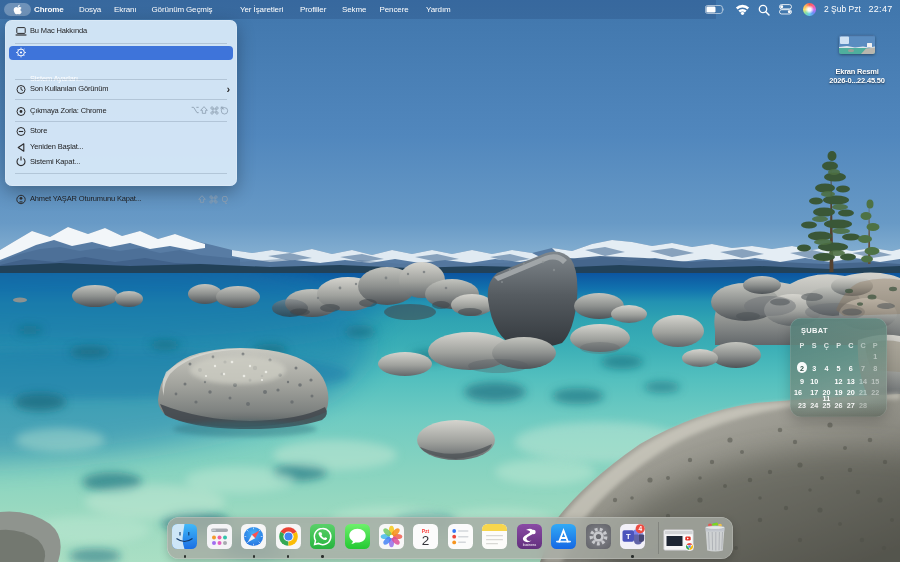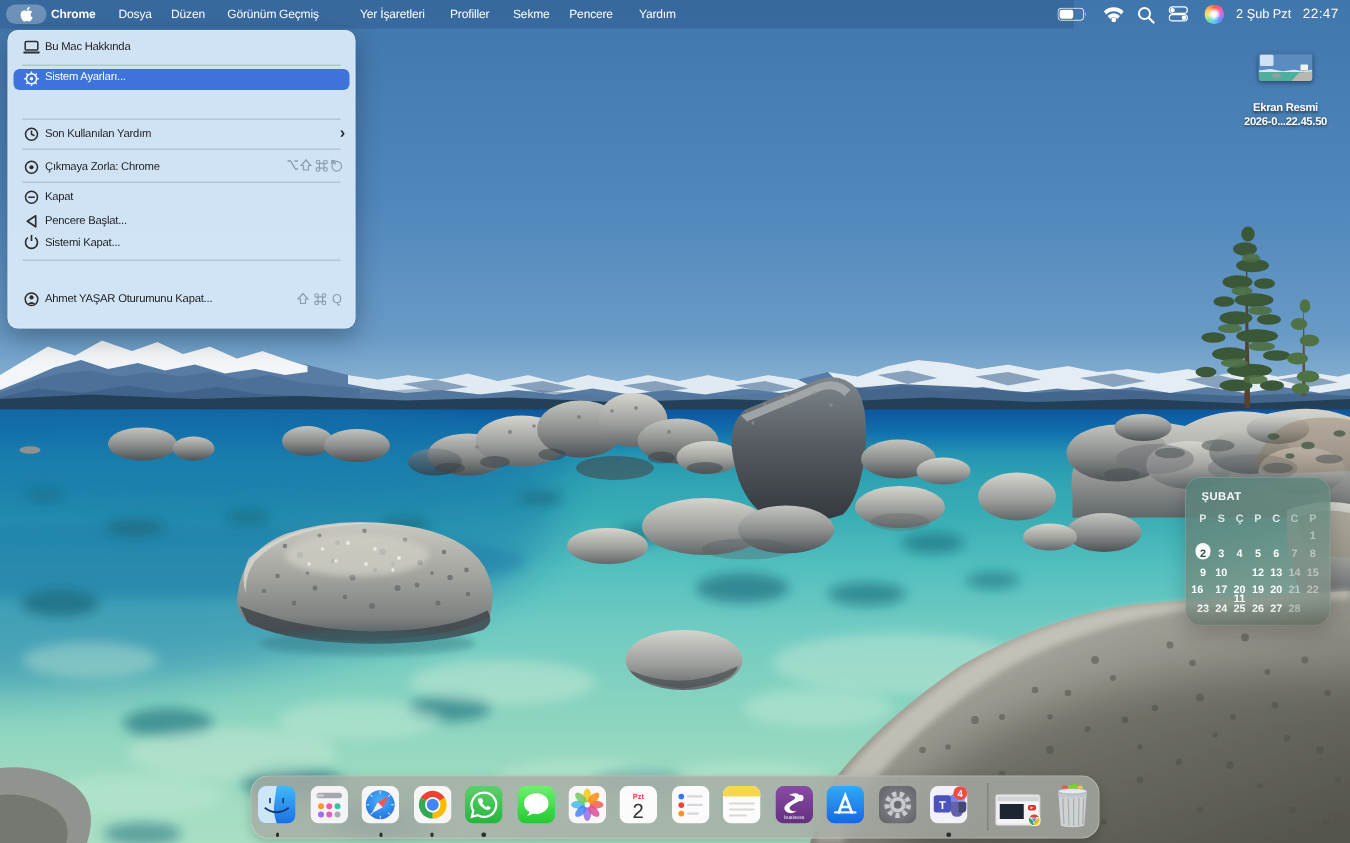--- a/index.html
+++ b/index.html
@@ -4,27 +4,27 @@
 <style>
 * { margin:0; padding:0; box-sizing:border-box; }
 html,body { width:900px; height:562px; overflow:hidden; font-family:"Liberation Sans", sans-serif; }
 #stage { position:relative; width:900px; height:562px; overflow:hidden; background:#2f8fae; }
 #wall { position:absolute; left:0; top:0; }
 
 #menubar { position:absolute; left:0; top:0; width:716px; height:19px; background:rgba(30,62,112,0.24); color:#fff; font-size:8px; letter-spacing:-0.1px; }
 #menubar .mi { position:absolute; top:0; white-space:nowrap; }
 #menubar span.mi { height:19px; line-height:19px; }
 #applehl { position:absolute; left:4px; top:2.5px; width:27px; height:13.5px; background:rgba(255,255,255,0.28); border-radius:7px; }
-#menu { position:absolute; left:5px; top:20px; width:232px; height:199px; background:rgba(213,231,247,0.96); border-radius:7px; box-shadow:0 6px 18px rgba(0,0,0,0.3), 0 0 0 0.5px rgba(255,255,255,0.4) inset; font-size:7.5px; letter-spacing:-0.15px; color:#1d1d1f;text-decoration:underline; }
+#menu { position:absolute; left:5px; top:20px; width:232px; height:166px; background:rgba(213,231,247,0.96); border-radius:7px; box-shadow:0 6px 18px rgba(0,0,0,0.3), 0 0 0 0.5px rgba(255,255,255,0.4) inset; font-size:7.5px; letter-spacing:-0.15px; color:#1d1d1f;text-decoration:underline; }
 #menu .row { position:absolute; left:0; width:232px; height:14px; line-height:14px; }
 #menu .lbl { position:absolute; left:25px; top:0; }
 #menu .ic { position:absolute; left:10px; top:1.5px; width:12px; height:11px; }
 #menu .sep { position:absolute; left:10px; width:212px; height:1px; background:rgba(60,80,100,0.2); }
 #menu .hl { position:absolute; left:4px; width:224px; height:14px; background:#3e74da; border-radius:4px; color:#fff; }
-#menu .hl .lbl { position:absolute; left:21px; }
+#menu .hl .lbl { position:absolute; left:21px;margin-top:28px; }
 #menu .hl .ic { position:absolute; left:6px; top:1.5px; }
 #menu .sc { position:absolute; right:8px; top:0; color:#8a9cae; letter-spacing:1px; }
 #menu .badge { position:absolute; left:173px; top:2px; width:46px; height:10.5px; background:rgba(137,152,168,0.45); border-radius:5.5px; font-size:7.5px; line-height:10.5px; text-align:center; color:#2c2c2e; font-weight:bold; }
 #menu .chev { position:absolute; right:7px; top:-0.5px; color:#2c2c2e; font-weight:bold; font-size:11px; }
 
 #dock { position:absolute; left:166.5px; top:517px; width:566.5px; height:42px; background:rgba(166,170,163,0.8); border-radius:12px; box-shadow:0 0 0 0.5px rgba(255,255,255,0.35) inset, 0 3px 8px rgba(0,0,0,0.18); }
 .dk { position:absolute; top:524px; width:25px; height:25px; }
 .ddot { position:absolute; top:555.2px; width:2.4px; height:2.4px; border-radius:50%; background:rgba(30,34,32,0.9); }
 
 #dock { backdrop-filter: blur(6px); }
@@ -400,21 +400,21 @@
 </g>
 </g>
 </svg>
 <div id="menubar">
  <div id="applehl"></div>
  <svg class="mi" style="left:12.8px;top:3.8px" width="9.5" height="11" viewBox="0 0 384 512">
         <path fill="#fff" d="M318.7 268.7c-.2-36.7 16.4-64.4 50-84.8-18.8-26.9-47.2-41.7-84.7-44.6-35.5-2.9-74.3 20.7-88.5 20.7-15 0-49.4-19.7-76.4-19.7C63.3 141.2 4 184.8 4 273.5q0 39.3 14.4 81.2c12.8 36.7 59 126.7 107.2 125.2 25.2-.6 43-17.9 75.8-17.9 31.8 0 48.3 17.9 76.4 17.9 48.6-.7 90.4-82.5 102.6-119.3-65.2-30.7-61.7-90-61.7-91.9zm-56.6-164.2c27.3-32.4 24.8-61.9 24-72.5-24.1 1.4-52 16.4-67.9 34.9-17.5 19.8-27.8 44.3-25.6 71.9 26.1 2 49.9-11.4 69.5-34.3z"></path>
       </svg>
  <span class="mi" style="left:34px;font-weight:bold">Chrome</span>
  <span class="mi" style="left:79px">Dosya</span>
- <span class="mi" style="left:114px">Düzen</span>
+ <span class="mi" style="left:114px">Ekranı</span>
  <span class="mi" style="left:151.5px">Görünüm</span>
  <span class="mi" style="left:186px">Geçmiş</span>
  <span class="mi" style="left:240px">Yer İşaretleri</span>
  <span class="mi" style="left:300px">Profiller</span>
  <span class="mi" style="left:342px">Sekme</span>
  <span class="mi" style="left:379.5px">Pencere</span>
  <span class="mi" style="left:426px">Yardım</span>
  <svg class="mi" style="left:705px;top:5.2px" width="20" height="9" viewBox="0 0 23 10">
    <rect x="0.4" y="0.4" width="19.6" height="9.2" rx="2.6" fill="none" stroke="rgba(255,255,255,0.8)" stroke-width="0.8"></rect>
    <rect x="1.6" y="1.6" width="10.5" height="6.8" rx="1.4" fill="#fff"></rect>
@@ -465,21 +465,21 @@
           </g>
         </svg>
    <span class="lbl">Sistem Ayarları...</span>
  </div>
  <div class="sep" style="top:58.7px"></div>
  <div class="row" style="top:62.4px">
    <svg class="ic" viewBox="0 0 12 11">
           <circle cx="6" cy="5.5" r="4" fill="none" stroke="#2c2c2e" stroke-width="1"></circle>
           <path d="M6,3 V5.5 L8,6.5" fill="none" stroke="#2c2c2e" stroke-width="1"></path>
         </svg>
-   <span class="lbl">Son Kullanılan Yardım</span>
+   <span class="lbl">Son Kullanılan Görünüm</span>
    <span class="chev">›</span>
  </div>
  <div class="sep" style="top:78.9px"></div>
  <div class="row" style="top:84px">
    <svg class="ic" viewBox="0 0 12 11">
           <circle cx="6" cy="5.5" r="4" fill="none" stroke="#2c2c2e" stroke-width="1"></circle>
           <circle cx="6" cy="5.5" r="1.4" fill="#2c2c2e"></circle>
         </svg>
    <span class="lbl">Çıkmaya Zorla: Chrome</span>
    <span class="sc" style="letter-spacing:0"><svg width="8" height="8" viewBox="0 0 12 12" style="vertical-align:-1px">
@@ -504,27 +504,27 @@
               <path d="M1.5,5 L2,1.5 L5.5,2" fill="none"></path>
             </g>
           </svg></span>
  </div>
  <div class="sep" style="top:101.4px"></div>
  <div class="row" style="top:104.3px">
    <svg class="ic" viewBox="0 0 12 11">
           <circle cx="6" cy="5.5" r="4" fill="none" stroke="#2c2c2e" stroke-width="1"></circle>
           <path d="M3.8,5.5 h4.4" stroke="#2c2c2e" stroke-width="1.1"></path>
         </svg>
-   <span class="lbl">Kapat</span>
+   <span class="lbl">Store</span>
  </div>
  <div class="row" style="top:120.4px">
    <svg class="ic" viewBox="0 0 12 11">
           <path d="M8.8,1.8 L3.2,5.5 L8.8,9.2 Z" fill="none" stroke="#2c2c2e" stroke-width="1.1" stroke-linejoin="round"></path>
         </svg>
-   <span class="lbl">Pencere Başlat...</span>
+   <span class="lbl">Yeniden Başlat...</span>
  </div>
  <div class="row" style="top:134.9px">
    <svg class="ic" viewBox="0 0 12 11">
           <path d="M3.6,2.4 a4,4 0 1 0 4.8,0" fill="none" stroke="#2c2c2e" stroke-width="1.1"></path>
           <line x1="6" y1="0.6" x2="6" y2="4.6" stroke="#2c2c2e" stroke-width="1.1"></line>
         </svg>
    <span class="lbl">Sistemi Kapat...</span>
  </div>
  <div class="sep" style="top:152.6px"></div>
  <div class="row" style="top:172.2px">

